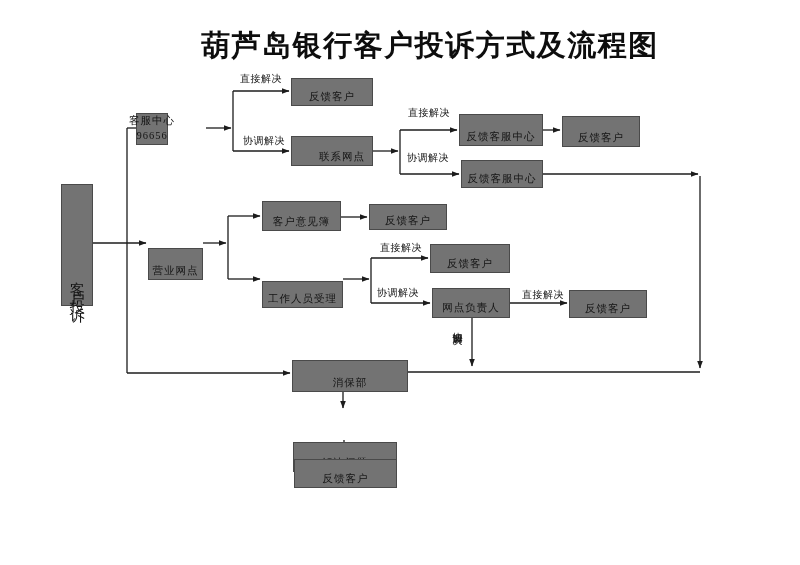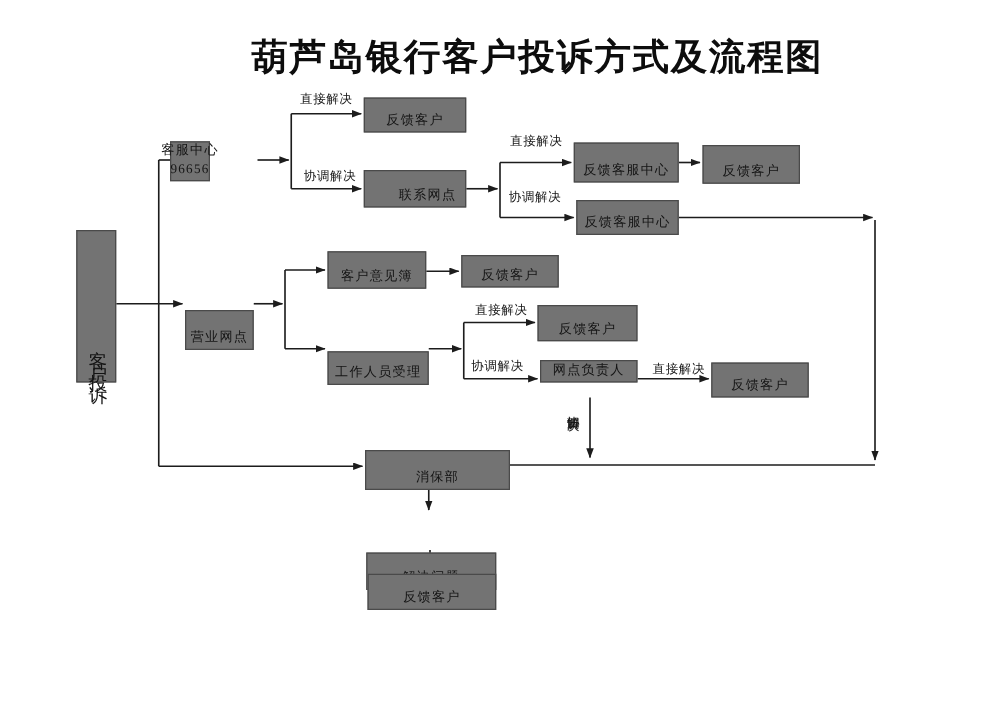--- a/index.html
+++ b/index.html
@@ -111,21 +111,21 @@
       </div>
       <div class="node" style="left: 369px; top: 204px; width: 78px; height: 26px;">
         <span>反馈客户</span>
       </div>
       <div class="node" style="left: 262px; top: 266px; width: 81px; height: 27px; margin-top: 15px;">
         <span>工作人员受理</span>
       </div>
       <div class="node" style="left: 430px; top: 244px; width: 80px; height: 29px;">
         <span>反馈客户</span>
       </div>
-      <div class="node" style="left: 432px; top: 288px; width: 78px; height: 18px;">
+      <div class="node" style="left: 432px; top: 288px; width: 78px; height: 30px; font-family: Liberation Mono, monospace;">
         <span>网点负责人</span>
       </div>
       <div class="node" style="left: 569px; top: 290px; width: 78px; height: 28px;">
         <span>反馈客户</span>
       </div>
       <div class="node" style="left: 292px; top: 360px; width: 116px; height: 32px;">
         <span>消保部</span>
       </div>
       <div class="node" style="left: 293px; top: 410px; width: 104px; height: 30px; margin-top: 32px;">
         <span>解决问题</span>

